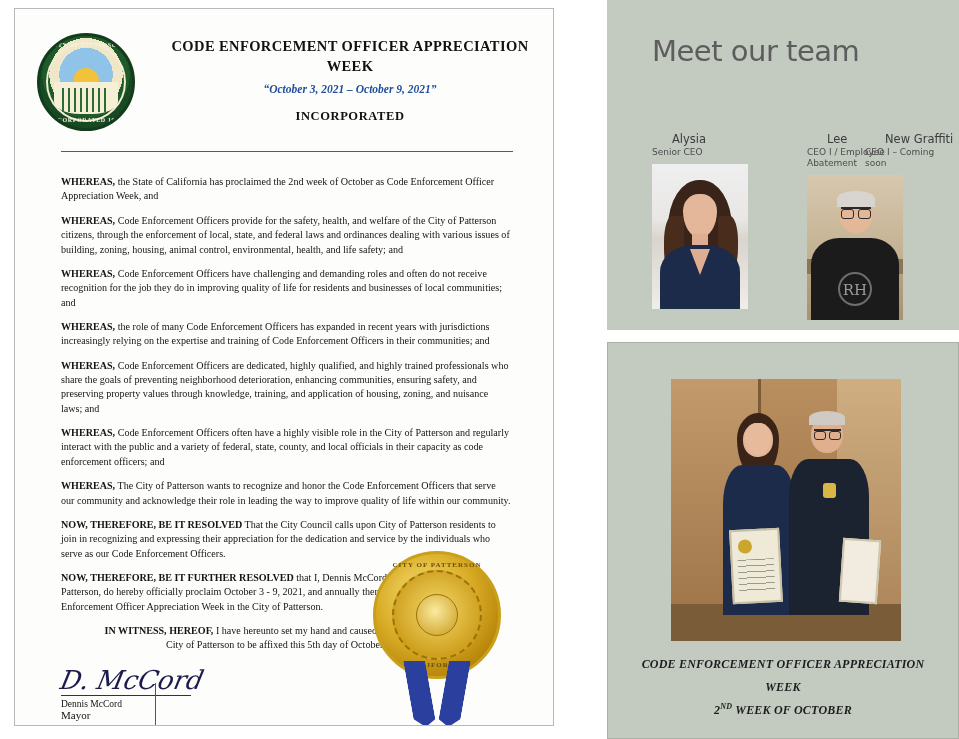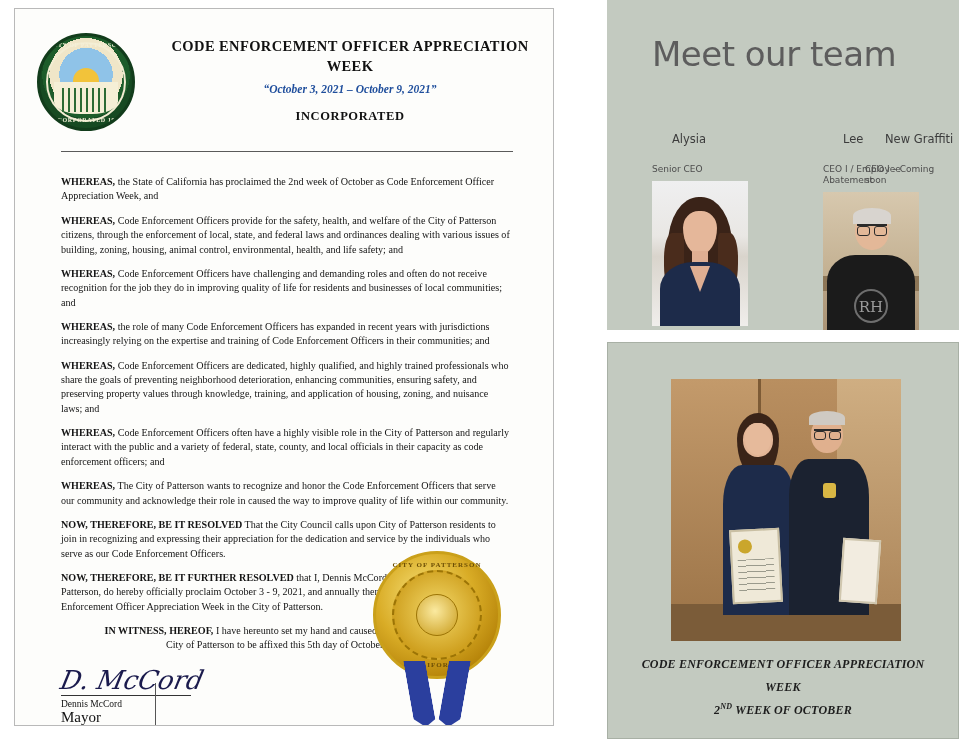--- a/index.html
+++ b/index.html
@@ -147,21 +147,21 @@
     transform: skewX(-12deg);
     line-height: 1;
     margin-bottom: 2px;
   }
   #sig-line {
     width: 130px;
     border-top: 1px solid #333;
     margin-bottom: 3px;
   }
   .sig-name { font-size: 9.5px; color: #111; }
-  .sig-role { font-size: 15px; color: #111; }
+  .sig-role { font-size: 11px; color: #111; }
   #sig-vert {
     position: absolute;
     left: 140px;
     top: 16px;
     height: 80px;
     border-left: 1px solid #555;
   }
 
   #gold-seal {
     position: absolute;
@@ -230,52 +230,52 @@
     height: 330px;
     background: #c3cac0;
     box-sizing: border-box;
     overflow: hidden;
   }
   #team-title {
     position: absolute;
     left: 45px;
     top: 34px;
     font-family: "DejaVu Sans", sans-serif;
-    font-size: 34px;
+    font-size: 29px;
     color: #5d5d5d;
     letter-spacing: -0.5px;
   }
   .team-member {
     position: absolute;
     top: 133px;
   }
   .tm-name {
     font-family: "DejaVu Sans", sans-serif;
     font-size: 11.5px;
     color: #3c3c3c;
     line-height: 1.2;
     margin-left: 20px;
   }
   .tm-role {
     font-family: "DejaVu Sans", sans-serif;
     font-size: 9px;
     color: #4d4d4d;
     line-height: 1.25;
-    margin-top: 17px;
+    margin-top: 0;
     max-width: 86px;
   }
   .tm-photo {
     margin-top: 6px;
     width: 96px;
     height: 145px;
     overflow: hidden;
     position: relative;
   }
   #member-0 { left: 45px; }
-  #member-1 { left: 168px; padding-left: 48px; }
+  #member-1 { left: 152px; padding-left: 48px; }
   #member-2 { left: 258px; }
 
   
   #photo-alysia {
     background: linear-gradient(#efeff0 0%, #e9e7e4 38%, #d9d4cc 52%, #f0eeeb 100%);
   }
   #photo-alysia .hair {
     position: absolute;
     left: 16px; top: 16px;
     width: 64px; height: 86px;
@@ -542,21 +542,21 @@
 
   <div id="proc-rule"></div>
 
   <div id="proc-body">
     <p class="proc-para"><b>WHEREAS,</b><span> the State of California has proclaimed the 2nd week of October as Code Enforcement Officer Appreciation Week, and</span></p>
     <p class="proc-para"><b>WHEREAS,</b><span> Code Enforcement Officers provide for the safety, health, and welfare of the City of Patterson citizens, through the enforcement of local, state, and federal laws and ordinances dealing with various issues of building, zoning, housing, animal control, environmental, health, and life safety; and</span></p>
     <p class="proc-para"><b>WHEREAS,</b><span> Code Enforcement Officers have challenging and demanding roles and often do not receive recognition for the job they do in improving quality of life for residents and businesses of local communities; and</span></p>
     <p class="proc-para"><b>WHEREAS,</b><span> the role of many Code Enforcement Officers has expanded in recent years with jurisdictions increasingly relying on the expertise and training of Code Enforcement Officers in their communities; and</span></p>
     <p class="proc-para"><b>WHEREAS,</b><span> Code Enforcement Officers are dedicated, highly qualified, and highly trained professionals who share the goals of preventing neighborhood deterioration, enhancing communities, ensuring safety, and preserving property values through knowledge, training, and application of housing, zoning, and nuisance laws; and</span></p>
     <p class="proc-para"><b>WHEREAS,</b><span> Code Enforcement Officers often have a highly visible role in the City of Patterson and regularly interact with the public and a variety of federal, state, county, and local officials in their capacity as code enforcement officers; and</span></p>
-    <p class="proc-para"><b>WHEREAS,</b><span> The City of Patterson wants to recognize and honor the Code Enforcement Officers that serve our community and acknowledge their role in caused the way to improve quality of life within our community.</span></p>
+    <p class="proc-para"><b>WHEREAS,</b><span> The City of Patterson wants to recognize and honor the Code Enforcement Officers that serve our community and acknowledge their role in leading the way to improve quality of life within our community.</span></p>
     <p class="proc-para"><b>NOW, THEREFORE, BE IT RESOLVED</b><span> That the City Council calls upon City of Patterson residents to join in recognizing and expressing their appreciation for the dedication and service by the individuals who serve as our Code Enforcement Officers.</span></p>
     <p class="proc-para"><b>NOW, THEREFORE, BE IT FURTHER RESOLVED</b><span> that I, Dennis McCord as Mayor of the City of Patterson, do hereby officially proclaim October 3 - 9, 2021, and annually thereafter, be known as Code Enforcement Officer Appreciation Week in the City of Patterson.</span></p>
 
     <p class="proc-para" style="text-align:center; padding:0 14px;">
       <b>IN WITNESS, HEREOF,</b><span> I have hereunto set my hand and caused the official seal of the</span><br>
       <span>City of Patterson to be affixed this 5th day of October 2021</span>
     </p>
   </div>
 
   <div id="signature-area">

